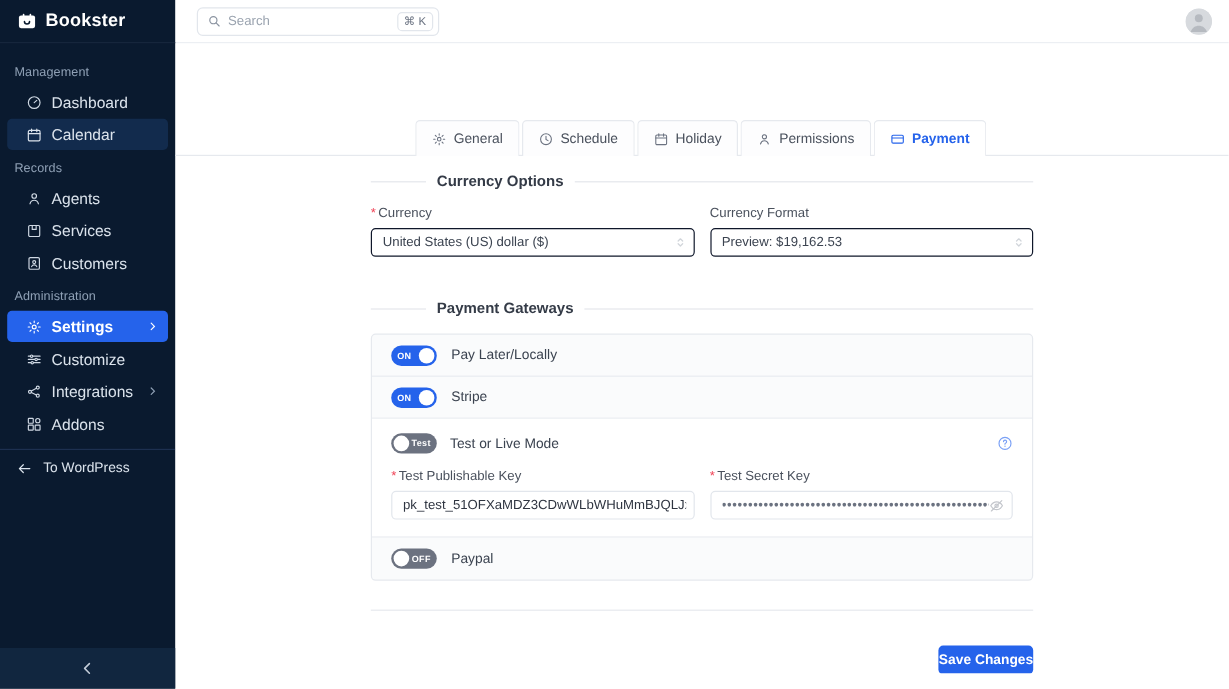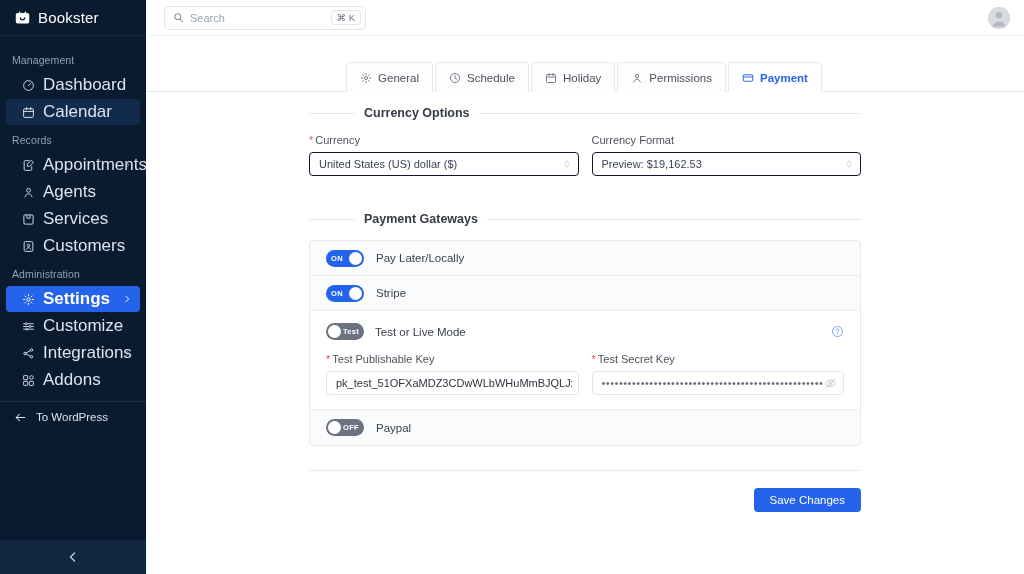--- a/index.html
+++ b/index.html
@@ -21,32 +21,32 @@
     flex: 0 0 146px;
   }
   .brand {
     height: 36px;
     display: flex; align-items: center; gap: 7px;
     padding-left: 14px;
     border-bottom: 1px solid #16263c;
   }
   .brand-icon { width: 17px; height: 17px; display: block; }
   .brand-name {
-    color: #ffffff; font-size: 15px; font-weight: normal;
+    color: #ffffff; font-size: 15px; font-weight: bold;
     letter-spacing: .2px;
   }
   .nav { flex: 1 1 auto; padding-top: 10px; overflow: hidden; }
   .nav-section {
     font-size: 10.5px; color: #8fa0b5;
     padding: 8px 0 5px 12px; letter-spacing: .1px;
   }
   .nav-item {
     display: flex; align-items: center; gap: 8px;
     height: 26px; margin: 1px 6px; padding-left: 16px;
-    font-size: 17px; color: #dbe3ec;
+    font-size: 13px; color: #dbe3ec;
     border-radius: 4px; position: relative; cursor: pointer;
   }
   .nav-item .ico { width: 13px; height: 13px; display: block; flex: 0 0 13px; }
   .nav-item.hover { background: #122b4d; }
   .nav-item.active { background: #2563eb; color: #fff; font-weight: bold; }
   .nav-item .chev {
     position: absolute; right: 9px; top: 50%; transform: translateY(-50%);
     width: 8px; height: 8px;
   }
   .sidebar-sep { height: 1px; background: #1d3050; margin: 8px 0 0 0; }
@@ -59,20 +59,21 @@
     height: 34px; background: #11263f;
     display: flex; align-items: center; justify-content: center;
     cursor: pointer;
   }
 
   
   .main {
     flex: 1 1 auto; height: 561px;
     background: #ffffff; display: flex; flex-direction: column;
     min-width: 0;
+    gap: 38px;
   }
   .topbar {
     height: 36px; flex: 0 0 36px;
     border-bottom: 1px solid #eceff3;
     display: flex; align-items: center; justify-content: space-between;
     padding: 0 14px 0 18px;
   }
   .search-box {
     width: 202px; height: 24px;
     border: 1px solid #e2e6ec; border-radius: 5px;
@@ -198,22 +199,22 @@
     font-size: 11px; color: #6b7280; letter-spacing: .5px;
     white-space: nowrap;
   }
   .eye-ico { width: 13px; height: 13px; flex: 0 0 13px; opacity: .4; cursor: pointer; }
 
   .footer-rule { height: 1px; background: #e6e9ee; margin: 24px 0 0 0; }
   .actions { display: flex; justify-content: flex-end; padding-top: 17px; }
   .btn-primary {
     background: #2563eb; color: #fff; border: none; border-radius: 4px;
     font-family: "Liberation Sans", sans-serif;
-    font-size: 11.5px; font-weight: normal;
-    padding: 0 16px; height: 24px; cursor: pointer;
+    font-size: 11.5px; font-weight: bold;
+    padding: 0 0; height: 24px; cursor: pointer; margin-top: 12px;
   }
 </style>
 </head>
 <body>
 
 <div class="app">
 
   <aside class="sidebar">
 
     <div class="brand">
@@ -240,30 +241,20 @@
       <div class="nav-item hover">
         <svg class="ico" viewBox="0 0 24 24" fill="none" stroke="#dbe3ec" stroke-width="1.8">
           <rect x="3" y="5" width="18" height="16" rx="2"></rect>
             <path d="M3 10h18M8 3v4M16 3v4" stroke-linecap="round"></path>
         </svg>
         <span>Calendar</span>
       </div>
 
       <div class="nav-section">Records</div>
 
-      <div class="nav-item">
-        <svg class="ico" viewBox="0 0 24 24" fill="none" stroke="#cfd8e3" stroke-width="1.8">
-          <path d="M14 3H6a2 2 0 0 0-2 2v14a2 2 0 0 0 2 2h10a2 2 0 0 0 2-2v-6"></path>
-          <path d="M17 2.5l4 4-7 7h-4v-4z" stroke-linejoin="round"></path>
-        </svg>
-        <span>Appointments</span>
-        <svg class="chev" viewBox="0 0 24 24" fill="none" stroke="#8fa0b5" stroke-width="3">
-            <path d="M9 4l8 8-8 8" stroke-linecap="round"></path>
-          </svg>
-      </div>
 
       <div class="nav-item">
         <svg class="ico" viewBox="0 0 24 24" fill="none" stroke="#cfd8e3" stroke-width="1.8">
           <circle cx="12" cy="8" r="3.5"></circle>
             <path d="M5.5 20c1-4 4-5.5 6.5-5.5s5.5 1.5 6.5 5.5" stroke-linecap="round"></path>
         </svg>
         <span>Agents</span>
       </div>
 
       <div class="nav-item">

